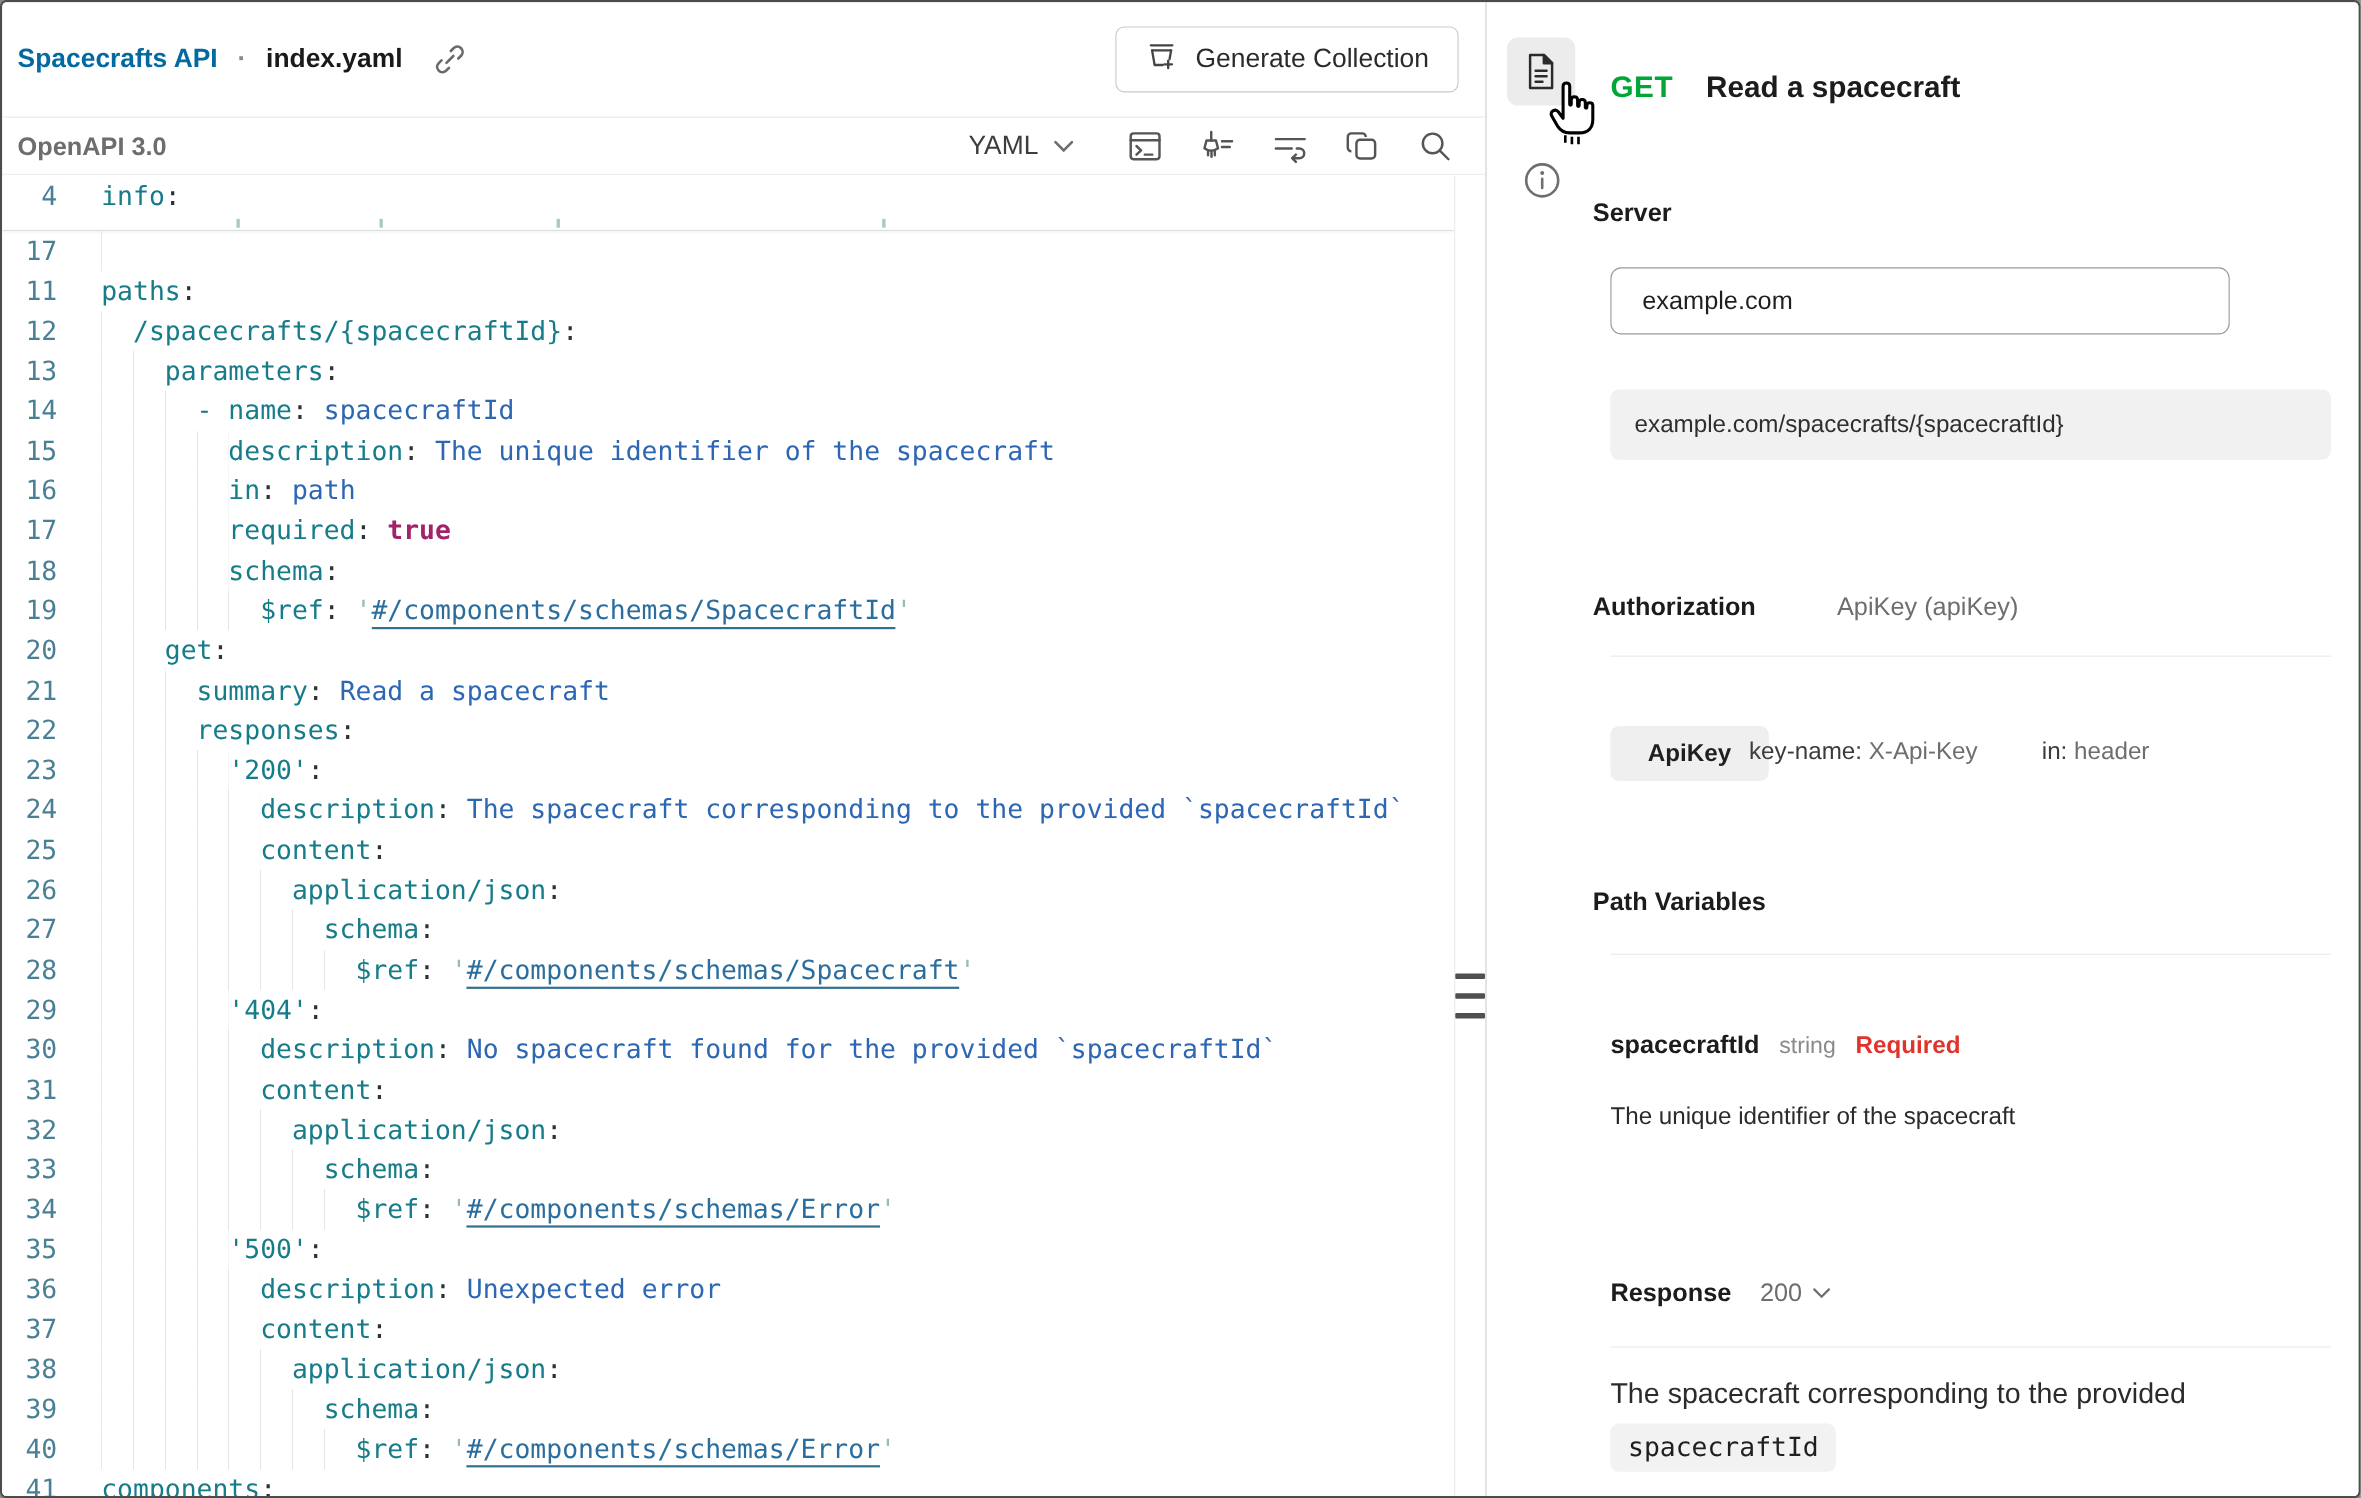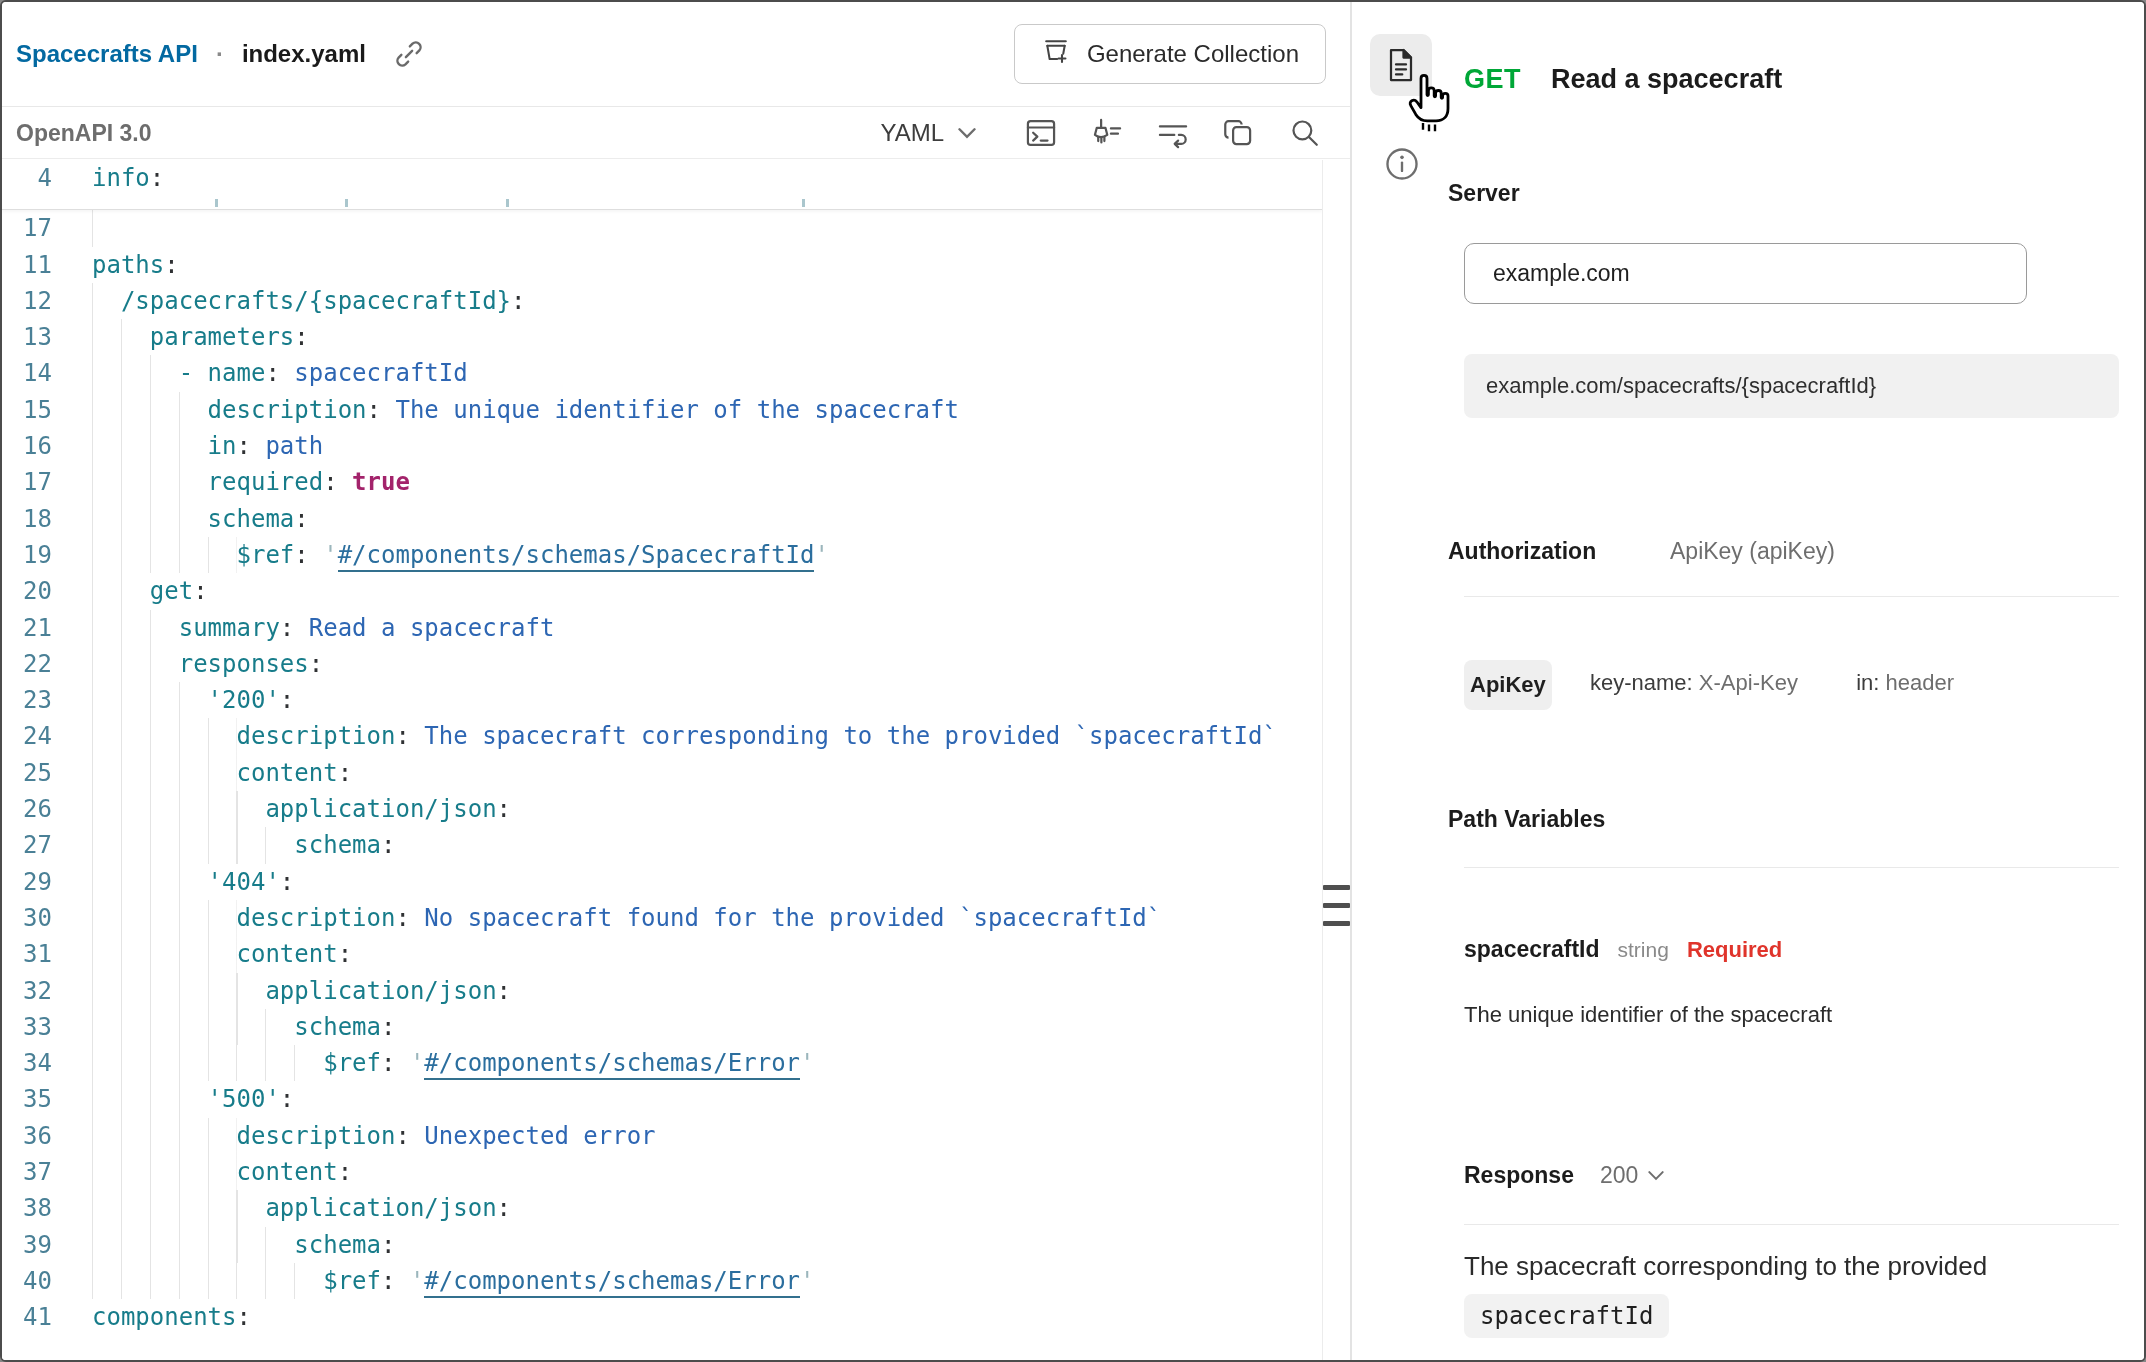--- a/index.html
+++ b/index.html
@@ -53,21 +53,21 @@
   .cursor-hand{position:absolute;left:52px;top:70px;z-index:5;}
   .info-btn{position:absolute;left:32px;top:144px;width:36px;height:36px;background:none;border:none;padding:0;cursor:pointer;}
   .method-row{position:absolute;left:112px;top:62px;display:flex;align-items:baseline;gap:30px;}
   .method{font-size:27px;font-weight:700;letter-spacing:.5px;}
   .op-title{font-size:27px;font-weight:700;color:#1c1c1c;}
   .rp-h{position:absolute;left:96px;font-size:23px;font-weight:700;color:#1c1c1c;}
   .server-input{position:absolute;left:112px;top:241px;width:563px;height:61px;border:1.5px solid #9a9a9a;border-radius:10px;font-size:23px;color:#1f1f1f;padding:0 28px;font-family:"Liberation Sans",sans-serif;background:#fff;}
   .url-pill{position:absolute;left:112px;top:352px;width:655px;height:64px;background:#f1f1f1;border-radius:8px;display:flex;align-items:center;padding:0 22px;font-size:22px;color:#2e2e2e;}
   .auth-type{position:absolute;left:318px;top:536px;font-size:23px;color:#6e6e6e;}
   .rp-divider{position:absolute;left:112px;width:655px;height:1px;background:#e9e9e9;}
-  .apikey-pill{position:absolute;left:112px;top:658px;height:50px;background:#efefef;border-radius:8px;display:flex;align-items:center;padding:0 6px;font-size:22px;font-weight:700;color:#1f1f1f;}
+  .apikey-pill{position:absolute;left:112px;top:658px;height:50px;background:#efefef;border-radius:8px;display:flex;align-items:center;padding:0 34px;font-size:22px;font-weight:700;color:#1f1f1f;}
   .kv-row{position:absolute;left:238px;top:668px;font-size:22px;}
   .kv-label{color:#3c3c3c;}
   .kv-val{color:#6e6e6e;}
   .kv-gap{display:inline-block;width:46px;}
   .pv-row{position:absolute;left:112px;top:934px;display:flex;align-items:baseline;gap:18px;}
   .pv-name{font-size:23px;font-weight:700;color:#1c1c1c;}
   .pv-type{font-size:21px;color:#8a8a8a;}
   .pv-req{font-size:22px;font-weight:600;}
   .pv-desc{position:absolute;left:112px;top:1000px;font-size:22px;color:#2b2b2b;}
   .resp-row{position:absolute;left:112px;top:1160px;display:flex;align-items:center;gap:26px;}
@@ -179,20 +179,21 @@
           <div class="code-line"><span class="ln">18</span><span class="code" style="--d: 4;">        <span class="k">schema</span><span class="p">:</span></span></div>
           <div class="code-line"><span class="ln">19</span><span class="code" style="--d: 5;">          <span class="k">$ref</span><span class="p">:</span><span class="q"> '</span><span class="l">#/components/schemas/SpacecraftId</span><span class="q">'</span></span></div>
           <div class="code-line"><span class="ln">20</span><span class="code" style="--d: 2;">    <span class="k">get</span><span class="p">:</span></span></div>
           <div class="code-line"><span class="ln">21</span><span class="code" style="--d: 3;">      <span class="k">summary</span><span class="p">:</span><span class="v"> Read a spacecraft</span></span></div>
           <div class="code-line"><span class="ln">22</span><span class="code" style="--d: 3;">      <span class="k">responses</span><span class="p">:</span></span></div>
           <div class="code-line"><span class="ln">23</span><span class="code" style="--d: 4;">        <span class="s">'200'</span><span class="p">:</span></span></div>
           <div class="code-line"><span class="ln">24</span><span class="code" style="--d: 5;">          <span class="k">description</span><span class="p">:</span><span class="v"> The spacecraft corresponding to the provided `spacecraftId`</span></span></div>
           <div class="code-line"><span class="ln">25</span><span class="code" style="--d: 5;">          <span class="k">content</span><span class="p">:</span></span></div>
           <div class="code-line"><span class="ln">26</span><span class="code" style="--d: 6;">            <span class="k">application/json</span><span class="p">:</span></span></div>
           <div class="code-line"><span class="ln">27</span><span class="code" style="--d: 7;">              <span class="k">schema</span><span class="p">:</span></span></div>
+          <div class="code-line"><span class="ln">28</span><span class="code" style="--d: 8;">                <span class="k">$ref</span><span class="p">:</span><span class="q"> '</span><span class="l">#/components/schemas/Spacecraft</span><span class="q">'</span></span></div>
           <div class="code-line"><span class="ln">29</span><span class="code" style="--d: 4;">        <span class="s">'404'</span><span class="p">:</span></span></div>
           <div class="code-line"><span class="ln">30</span><span class="code" style="--d: 5;">          <span class="k">description</span><span class="p">:</span><span class="v"> No spacecraft found for the provided `spacecraftId`</span></span></div>
           <div class="code-line"><span class="ln">31</span><span class="code" style="--d: 5;">          <span class="k">content</span><span class="p">:</span></span></div>
           <div class="code-line"><span class="ln">32</span><span class="code" style="--d: 6;">            <span class="k">application/json</span><span class="p">:</span></span></div>
           <div class="code-line"><span class="ln">33</span><span class="code" style="--d: 7;">              <span class="k">schema</span><span class="p">:</span></span></div>
           <div class="code-line"><span class="ln">34</span><span class="code" style="--d: 8;">                <span class="k">$ref</span><span class="p">:</span><span class="q"> '</span><span class="l">#/components/schemas/Error</span><span class="q">'</span></span></div>
           <div class="code-line"><span class="ln">35</span><span class="code" style="--d: 4;">        <span class="s">'500'</span><span class="p">:</span></span></div>
           <div class="code-line"><span class="ln">36</span><span class="code" style="--d: 5;">          <span class="k">description</span><span class="p">:</span><span class="v"> Unexpected error</span></span></div>
           <div class="code-line"><span class="ln">37</span><span class="code" style="--d: 5;">          <span class="k">content</span><span class="p">:</span></span></div>
           <div class="code-line"><span class="ln">38</span><span class="code" style="--d: 6;">            <span class="k">application/json</span><span class="p">:</span></span></div>

